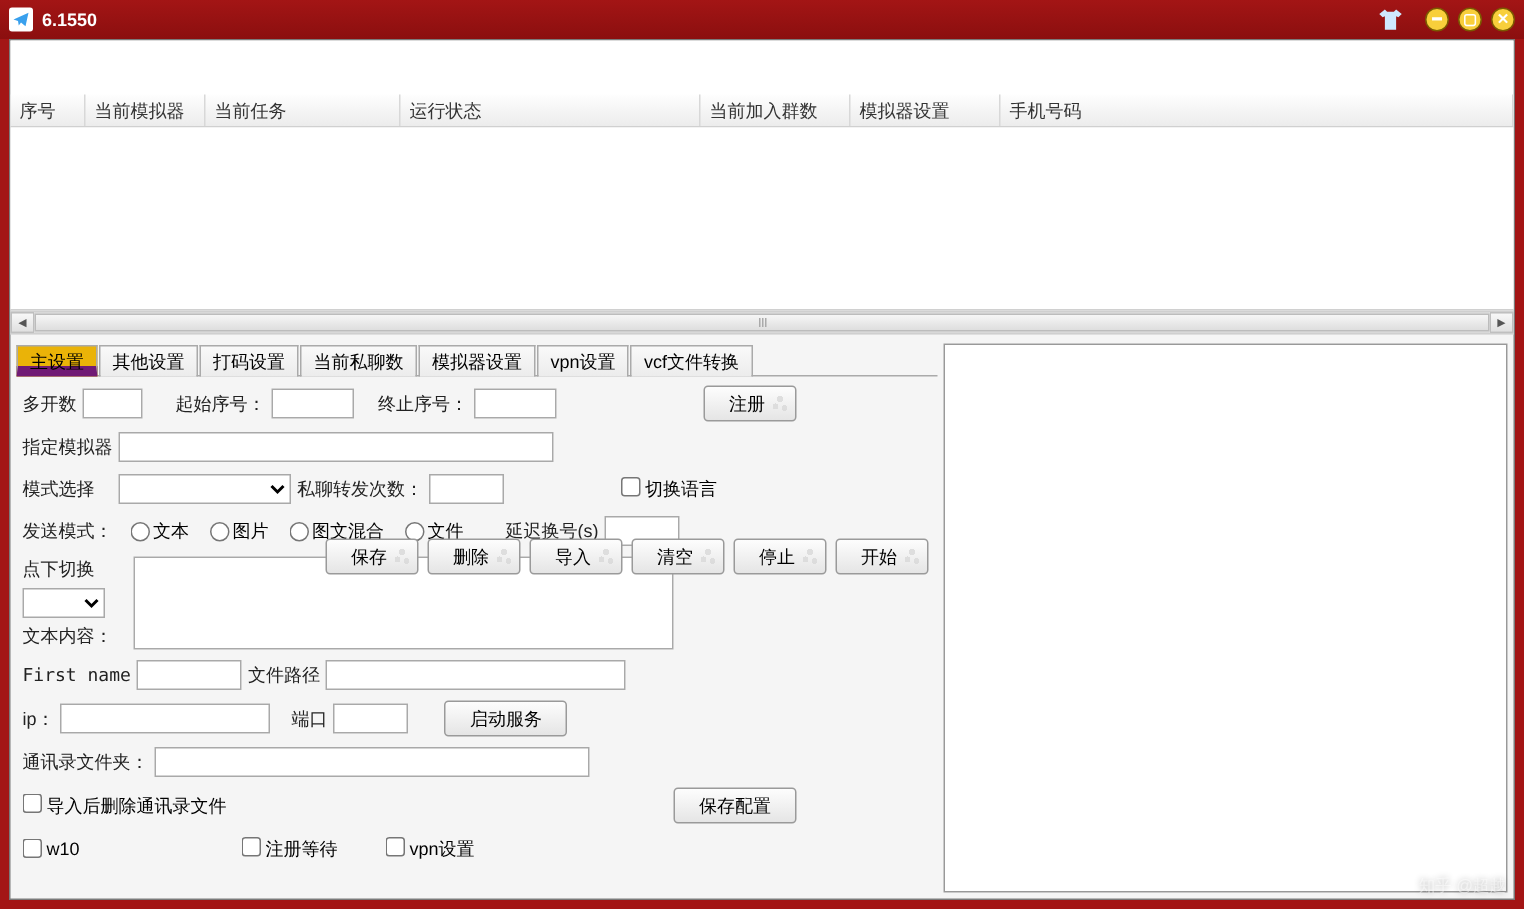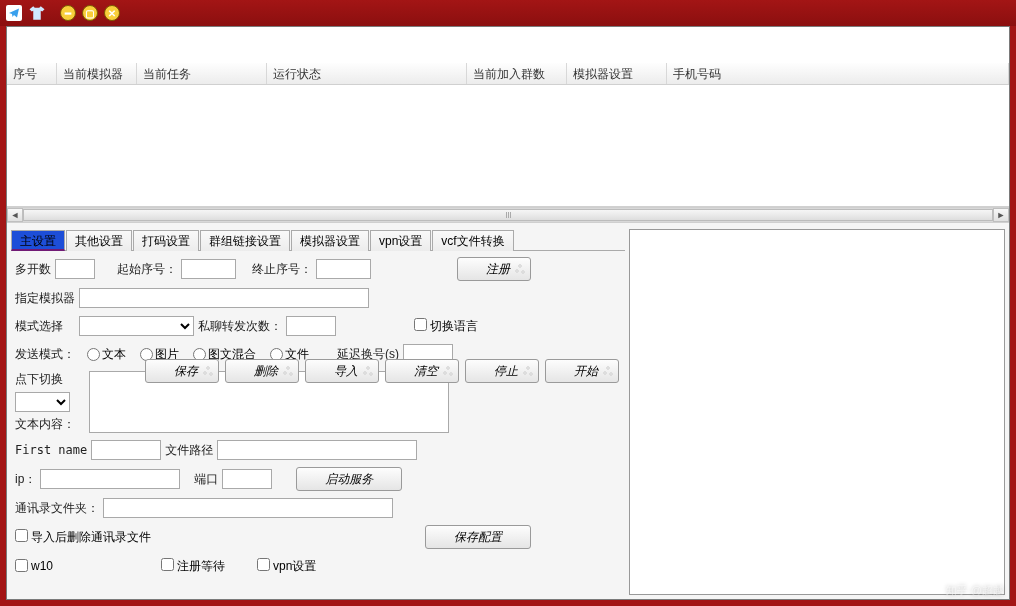--- a/index.html
+++ b/index.html
@@ -23,47 +23,48 @@
 .hsb { height: 16px; background: #eaeaea; display: flex; align-items: center; border-top: 1px solid #cfcfcf; border-bottom: 1px solid #cfcfcf; }
 .hsb .arrow { width: 16px; height: 14px; background: linear-gradient(#f8f8f8,#e0e0e0); border: 1px solid #bfbfbf; display: flex; align-items: center; justify-content: center; font-size: 9px; color: #555; cursor: pointer; }
 .hsb .track { flex: 1; height: 14px; background: #efefef; position: relative; border-top:1px solid #d8d8d8; border-bottom:1px solid #d8d8d8;}
 .hsb .thumb { position: absolute; left: 0; top: 0; bottom: 0; width: 100%; background: linear-gradient(#f6f6f6,#dedede); border: 1px solid #bcbcbc; cursor: pointer; display:flex; align-items:center; justify-content:center; gap:1px;}
 .hsb .thumb::before{content:"";width:1px;height:6px;background:#aaa;box-shadow:2px 0 #aaa,-2px 0 #aaa;}
 .lower { position: absolute; top: 198px; left: 0; right: 0; bottom: 0; display: flex; }
 .left-pane { flex: 1; padding: 4px; display: flex; flex-direction: column; }
 .right-pane { width: 376px; margin: 4px 4px 4px 0; background: #fff; border: 1px solid #999; }
 .tabs { display: flex; border-bottom: 1px solid #aaa; height: 22px; }
 .tab { padding: 2px 8px; border: 1px solid #aaa; border-bottom: none; background: linear-gradient(#f9f9f9,#ececec); margin-right: 1px; cursor: pointer; white-space: nowrap; font-size: 12px; position: relative; top: 1px; }
-.tab.active { background: #1d4ed8; border-bottom: 2px solid #701a75; font-family: Liberation Mono, monospace; }
+.tab.active { background: #eab308; border-bottom: 7px solid #701a75; font-family: Liberation Mono, monospace; }
 .form { flex: 1; padding: 6px 4px 4px 4px; }
 .row { display: flex; align-items: center; margin-bottom: 6px; gap: 4px; min-height: 22px; }
 .lbl { color: #222; white-space: nowrap; }
 input[type=text].fld { height: 20px; border: 1px solid #a9a9a9; background: #fff; padding: 0 3px; font-size: 12px; }
 select.fld { height: 20px; border: 1px solid #a9a9a9; background: #fff; font-size: 12px; }
 textarea.fld { border: 1px solid #a9a9a9; background: #fff; font-size: 12px; resize: none; }
-.btn { min-width: 60px; height: 24px; background: linear-gradient(#fdfdfd,#e5e5e5); border: 1px solid #9a9a9a; border-radius: 3px; cursor: pointer; padding: 0 28px; font-size: 12px; display: inline-flex; align-items: center; justify-content: center; font-style: italic; }
+.btn { min-width: 60px; height: 24px; background: linear-gradient(#fdfdfd,#e5e5e5); border: 1px solid #9a9a9a; border-radius: 3px; cursor: pointer; padding: 0 16px; font-size: 12px; display: inline-flex; align-items: center; justify-content: center; }
 .btn.decor { padding-right: 20px; position: relative; }
 .btn.decor::after { content: ""; position: absolute; right: 4px; top: 4px; width: 12px; height: 14px; background: radial-gradient(circle at 6px 4px, #d9d9d9 2px, transparent 2px), radial-gradient(circle at 3px 9px, #d9d9d9 2px, transparent 2px), radial-gradient(circle at 9px 10px, #d9d9d9 2px, transparent 2px); opacity: 0.8;}
 .chk { display: inline-flex; align-items: flex-start; gap: 3px; cursor: pointer; }
 .chk input { width: 13px; height: 13px; }
 .rad { display: inline-flex; align-items: center; gap: 2px; cursor: pointer; margin-right: 10px; }
 .watermark { position: absolute; right: 12px; bottom: 8px; color: rgba(255,255,255,0.5); font-size: 11px; pointer-events: none; text-shadow: 0 0 4px rgba(0,0,0,0.3);}
 .side-btns { position: absolute; right: 6px; display: flex; flex-direction: row; gap: 6px; }
 .form-area { position: relative; }
 </style>
 </head>
 <body>
 
 <div class="window">
   <div class="titlebar">
     <span class="app-icon">
       <svg viewBox="0 0 24 24">
           <path fill="#39a0ed" d="M2 12l20-9-4 18-6-5-3 4-1-6z"></path>
         </svg>
     </span>
+    <span class="title">6.1550</span>
     <div class="win-btns">
       <span class="shirt-icon">
         <svg viewBox="0 0 24 24">
             <path fill="currentColor" d="M7 3l2 2h6l2-2 5 4-3 3-2-1v12H7V9l-2 1-3-3z"></path>
           </svg>
       </span>
       <span class="win-btn win-min">━</span>
       <span class="win-btn win-max">▢</span>
       <span class="win-btn win-close">✕</span>
     </div>
@@ -89,21 +90,21 @@
         </div>
       <div class="arrow">►</div>
     </div>
 
     <div class="lower">
       <div class="left-pane">
         <div class="tabs">
           <div class="tab active">主设置</div>
           <div class="tab">其他设置</div>
           <div class="tab">打码设置</div>
-          <div class="tab">群组链接设置</div>
+          <div class="tab">当前私聊数</div>
           <div class="tab">模拟器设置</div>
           <div class="tab">vpn设置</div>
           <div class="tab">vcf文件转换</div>
         </div>
 
         <div class="form form-area">
 
           <div class="row">
             <span class="lbl">多开数</span>
             <input type="text" class="fld" style="width: 40px;">

